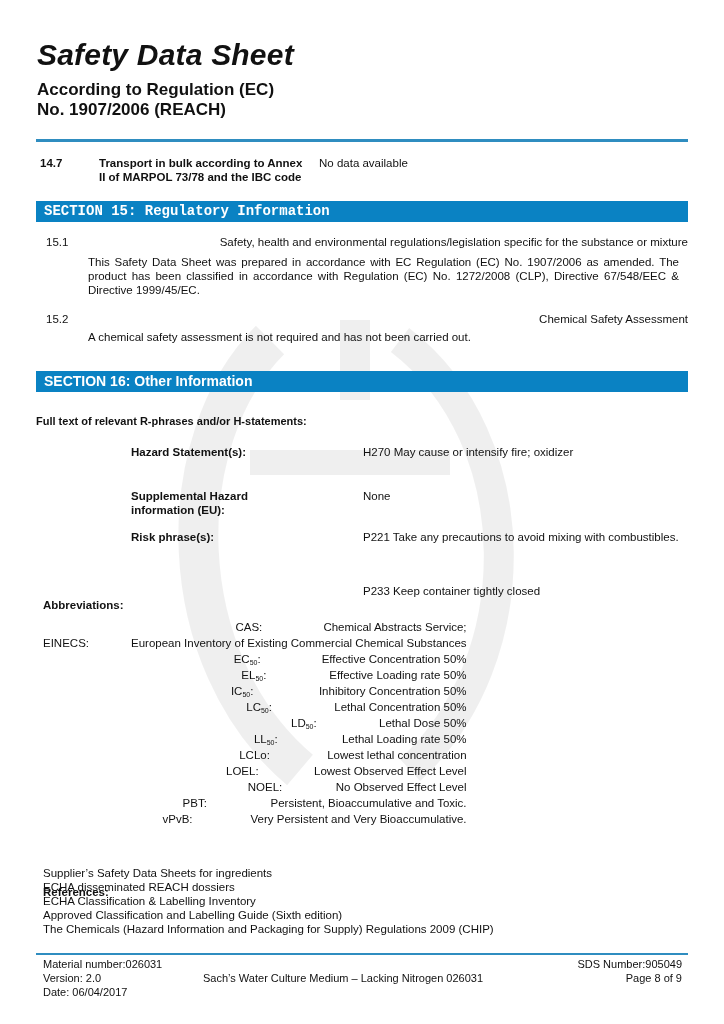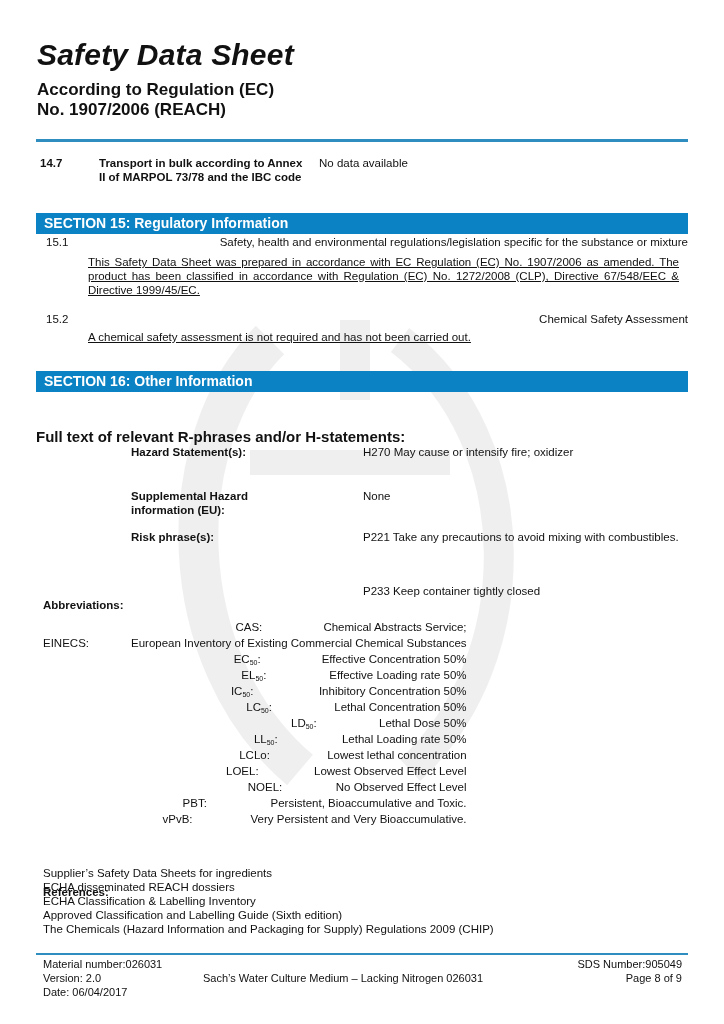--- a/index.html
+++ b/index.html
@@ -10,22 +10,22 @@
   .hr-top { position: absolute; left: 36px; top: 139px; width: 652px; height: 3px; background: #2f8dc0; }
   .row147 { position: absolute; top: 156px; left: 40px; font-size: 11.5px; line-height: 14px; }
   .row147 .num { position: absolute; left: 0; width: 40px; font-weight: bold; }
   .row147 .lbl { position: absolute; left: 59px; width: 230px; font-weight: bold; }
   .row147 .val { position: absolute; left: 279px; width: 200px; }
   .section-bar { position: absolute; left: 36px; width: 652px; height: 21px; background: #0a82c3; color: #fff;
                  font-size: 14px; font-weight: bold; line-height: 21px; padding-left: 8px; box-sizing: border-box; }
   .sub { position: absolute; left: 40px; font-size: 11.5px; line-height: 14px; }
   .sub .num { position: absolute; left: 6px; font-weight: normal; }
   .sub .head { position: absolute; left: 48px; width: 600px; font-weight: normal; text-align: right; }
-  .para { position: absolute; left: 88px; width: 591px; font-size: 11.5px; line-height: 14px; text-align: justify; text-decoration: underline; }
-  .fulltext { position: absolute; left: 36px; top: 428px; font-size: 15px; font-weight: bold; }
+  .para { position: absolute; left: 88px; width: 591px; font-size: 11.5px; line-height: 14px; text-align: justify; }
+  .fulltext { position: absolute; left: 36px; top: 415px; font-size: 11px; font-weight: bold; }
   .hz-label { position: absolute; left: 131px; font-size: 11.5px; font-weight: bold; line-height: 14px; width: 170px; }
   .hz-val { position: absolute; left: 323px; font-size: 11.5px; line-height: 14px; width: 360px; padding-left: 40px; }
   .h-bold { position: absolute; left: 43px; font-size: 11.5px; font-weight: bold; }
   .abbr-list { position: absolute; left: 43px; top: 619px; font-size: 11.5px; }
   .abbr-row { display: flex; height: 16px; line-height: 16px; justify-content: flex-end; }
   .abbr-key { width: 88px; }
   .abbr-key sub { font-size: 7px; vertical-align: baseline; position: relative; top: 2px; }
   .refs { position: absolute; left: 43px; top: 866px; font-size: 11.5px; line-height: 14px; }
   .hr-bottom { position: absolute; left: 36px; top: 953px; width: 652px; height: 2px; background: #2f8dc0; }
   .foot-left { position: absolute; left: 43px; top: 957px; font-size: 11px; line-height: 14px; }
@@ -52,21 +52,21 @@
 
 <div class="row147">
   <span class="num">14.7</span>
   <div class="lbl">
     <div>Transport in bulk according to Annex</div>
     <div>II of MARPOL 73/78 and the IBC code</div>
   </div>
   <span class="val">No data available</span>
 </div>
 
-<div class="section-bar" style="top:213px;">SECTION 15: Regulatory Information</div>
+<div class="section-bar" style="top:201px;font-family:Liberation Mono, monospace;">SECTION 15: Regulatory Information</div>
 
 <div class="sub" style="top:235px;">
   <span class="num">15.1</span>
   <span class="head">Safety, health and environmental regulations/legislation specific for the substance or mixture</span>
 </div>
 <div class="para" style="top:255px;">This Safety Data Sheet was prepared in accordance with EC Regulation (EC) No. 1907/2006 as amended. The product has been classified in accordance with Regulation (EC) No. 1272/2008 (CLP), Directive 67/548/EEC &amp; Directive 1999/45/EC.</div>
 
 <div class="sub" style="top:312px;">
   <span class="num">15.2</span>
   <span class="head">Chemical Safety Assessment</span>

